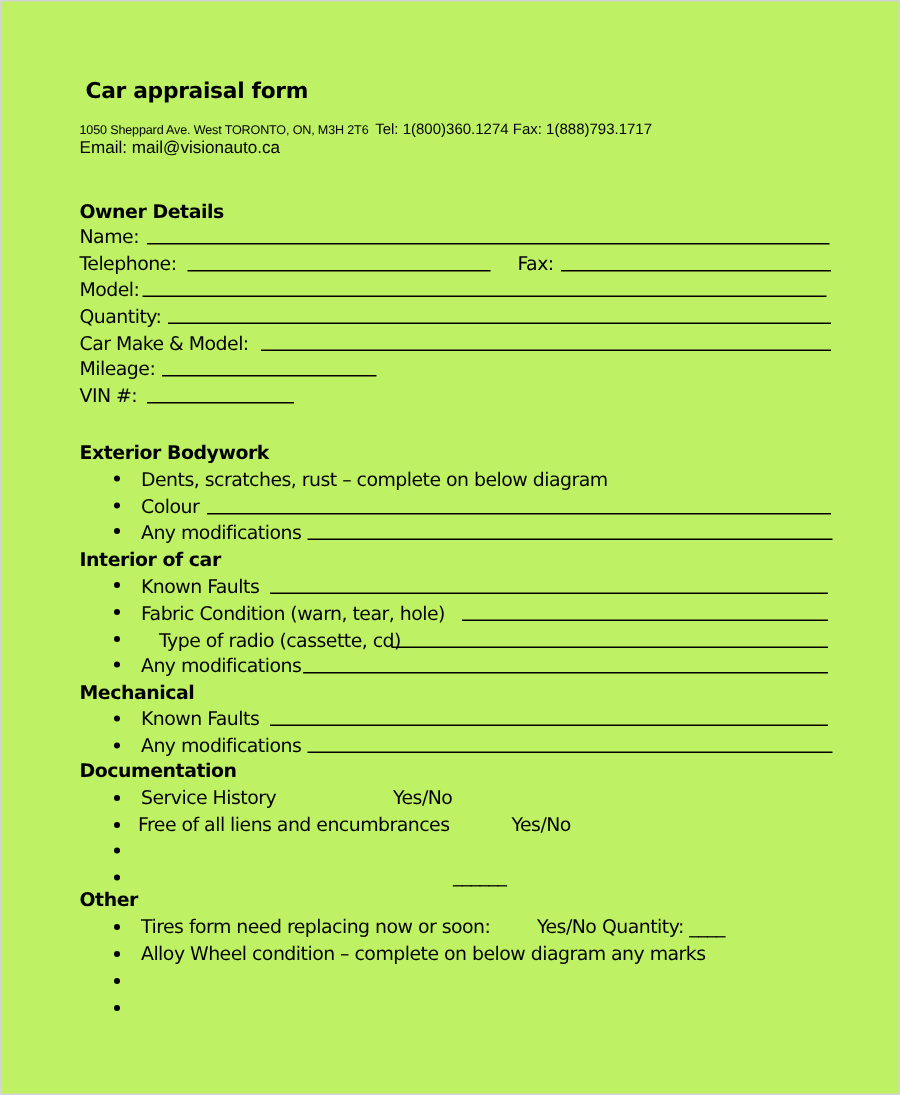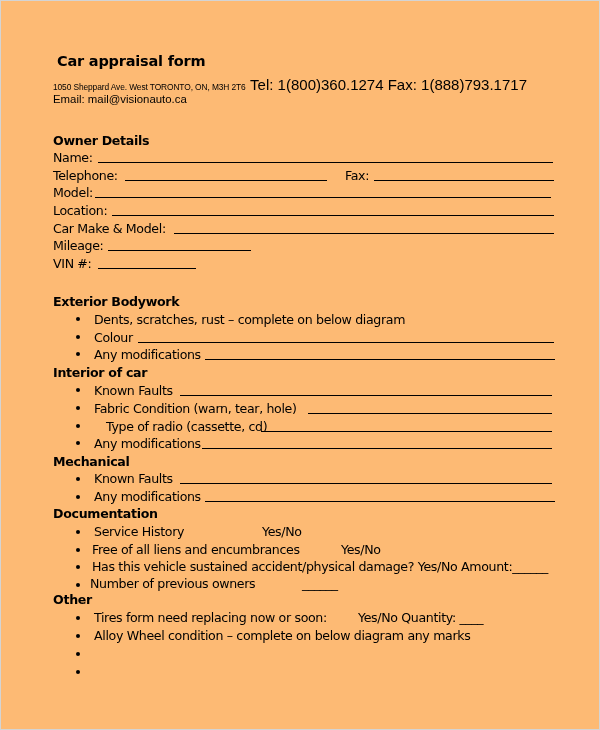--- a/index.html
+++ b/index.html
@@ -12,21 +12,21 @@
       height: 730px;
       position: relative;
       overflow: hidden;
     }
     .page {
       position: absolute;
       left: 0; top: 0;
       width: 598px;
       height: 728px;
       border: 1px solid #d4d4d4;
-      background: #fdba74;
+      background: #bef264;
     }
     .doc-title {
       position: absolute;
       left: 56px;
       top: 52px;
       font-family: "DejaVu Sans", sans-serif;
       font-weight: bold;
       font-size: 14.5px;
       color: #000;
       letter-spacing: -0.2px;
@@ -38,21 +38,21 @@
       top: 75px;
       font-family: "Liberation Sans", sans-serif;
       color: #000;
       white-space: nowrap;
     }
     .address-line .small {
       font-size: 8.4px;
       letter-spacing: -0.1px;
     }
     .address-line .normal {
-      font-size: 15px;
+      font-size: 10px;
     }
     .email-line {
       position: absolute;
       left: 52px;
       top: 92px;
       font-family: "Liberation Sans", sans-serif;
       font-size: 11.4px;
       color: #000;
       white-space: nowrap;
     }
@@ -100,21 +100,21 @@
   <div class="line" style="left:97px; top:161px; width:455px;"></div>
 
   <div class="row" style="left:52px; top:167px;">Telephone:</div>
   <div class="line" style="left:124px; top:179px; width:202px;"></div>
   <div class="row" style="left:344px; top:167px;">Fax:</div>
   <div class="line" style="left:373px; top:179px; width:180px;"></div>
 
   <div class="row" style="left:52px; top:184px;">Model:</div>
   <div class="line" style="left:94px; top:196px; width:456px;"></div>
 
-  <div class="row" style="left:52px; top:202px;">Location:</div>
+  <div class="row" style="left:52px; top:202px;">Quantity:</div>
   <div class="line" style="left:111px; top:214px; width:442px;"></div>
 
   <div class="row" style="left:52px; top:220px;">Car Make &amp; Model:</div>
   <div class="line" style="left:173px; top:232px; width:380px;"></div>
 
   <div class="row" style="left:52px; top:237px;">Mileage:</div>
   <div class="line" style="left:107px; top:249px; width:143px;"></div>
 
   <div class="row" style="left:52px; top:255px;">VIN #:</div>
   <div class="line" style="left:97px; top:267px; width:98px;"></div>
@@ -164,24 +164,22 @@
 
   <div class="bullet" style="left:75px; top:529px;"></div>
   <div class="row" style="left:93px; top:523px;">Service History</div>
   <div class="row" style="left:261px; top:523px;">Yes/No</div>
 
   <div class="bullet" style="left:75px; top:547px;"></div>
   <div class="row" style="left:91px; top:541px;">Free of all liens and encumbrances</div>
   <div class="row" style="left:340px; top:541px;">Yes/No</div>
 
   <div class="bullet" style="left:75px; top:564px;"></div>
-  <div class="row" style="left:91px; top:558px;">Has this vehicle sustained accident/physical damage? Yes/No Amount:______</div>
 
   <div class="bullet" style="left:75px; top:582px;"></div>
-  <div class="row" style="left:89px; top:575px;">Number of previous owners</div>
   <div class="row" style="left:301px; top:575px;">______</div>
 
   <div class="row heading" style="left:52px; top:591px;">Other</div>
 
   <div class="bullet" style="left:75px; top:615px;"></div>
   <div class="row" style="left:93px; top:609px;">Tires form need replacing now or soon:</div>
   <div class="row" style="left:357px; top:609px;">Yes/No  Quantity: ____</div>
 
   <div class="bullet" style="left:75px; top:633px;"></div>
   <div class="row" style="left:93px; top:627px;">Alloy Wheel condition – complete on below diagram any marks</div>

